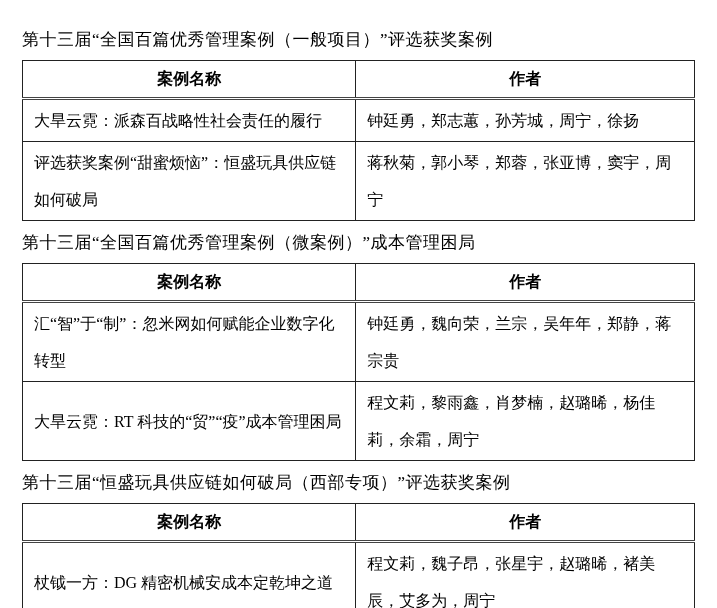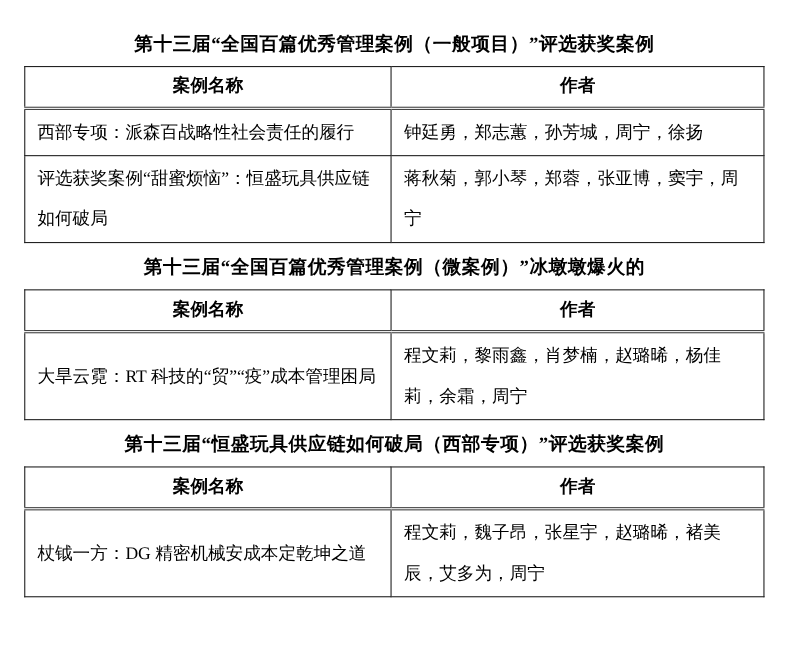--- a/index.html
+++ b/index.html
@@ -10,23 +10,22 @@
     color: #000000;
   }
   .page {
     width: 717px;
     height: 608px;
     padding: 18px 22px 10px 22px;
     background: #ffffff;
     overflow: hidden;
   }
   .section-title {
-    text-align: center;
     font-size: 17px;
-    font-weight: bold;
+    font-weight: normal;
     letter-spacing: 0.5px;
     margin: 10px 0 9px 0;
     color: #000000;
   }
   table.awards-table {
     width: 100%;
     border-collapse: collapse;
     table-layout: fixed;
   }
   table.awards-table th,
@@ -64,45 +63,49 @@
           <col class="authors-col">
         </colgroup>
       <thead>
         <tr>
           <th>案例名称</th>
           <th>作者</th>
         </tr>
       </thead>
       <tbody>
         <tr>
-          <td>西部专项：派森百战略性社会责任的履行</td>
+          <td>大旱云霓：派森百战略性社会责任的履行</td>
           <td>钟廷勇，郑志蕙，孙芳城，周宁，徐扬</td>
         </tr>
         <tr>
           <td>评选获奖案例“甜蜜烦恼”：恒盛玩具供应链如何破局</td>
           <td>蒋秋菊，郭小琴，郑蓉，张亚博，窦宇，周宁</td>
         </tr>
       </tbody>
     </table>
   </div>
 
   <div class="section">
-    <div class="section-title">第十三届“全国百篇优秀管理案例（微案例）”冰墩墩爆火的</div>
+    <div class="section-title">第十三届“全国百篇优秀管理案例（微案例）”成本管理困局</div>
     <table class="awards-table">
       <colgroup>
           <col class="case-col">
           <col class="authors-col">
         </colgroup>
       <thead>
         <tr>
           <th>案例名称</th>
           <th>作者</th>
         </tr>
       </thead>
       <tbody>
+        <tr>
+          <td>汇“智”于“制”：忽米网如何赋能企业数字化转型</td>
+          <td>钟廷勇，魏向荣，兰宗，吴年年，郑静，蒋宗贵</td>
+        </tr>
         <tr>
           <td>大旱云霓：RT 科技的“贸”“疫”成本管理困局</td>
           <td>程文莉，黎雨鑫，肖梦楠，赵璐晞，杨佳莉，余霜，周宁</td>
         </tr>
       </tbody>
     </table>
   </div>
 
   <div class="section">
     <div class="section-title">第十三届“恒盛玩具供应链如何破局（西部专项）”评选获奖案例</div>

